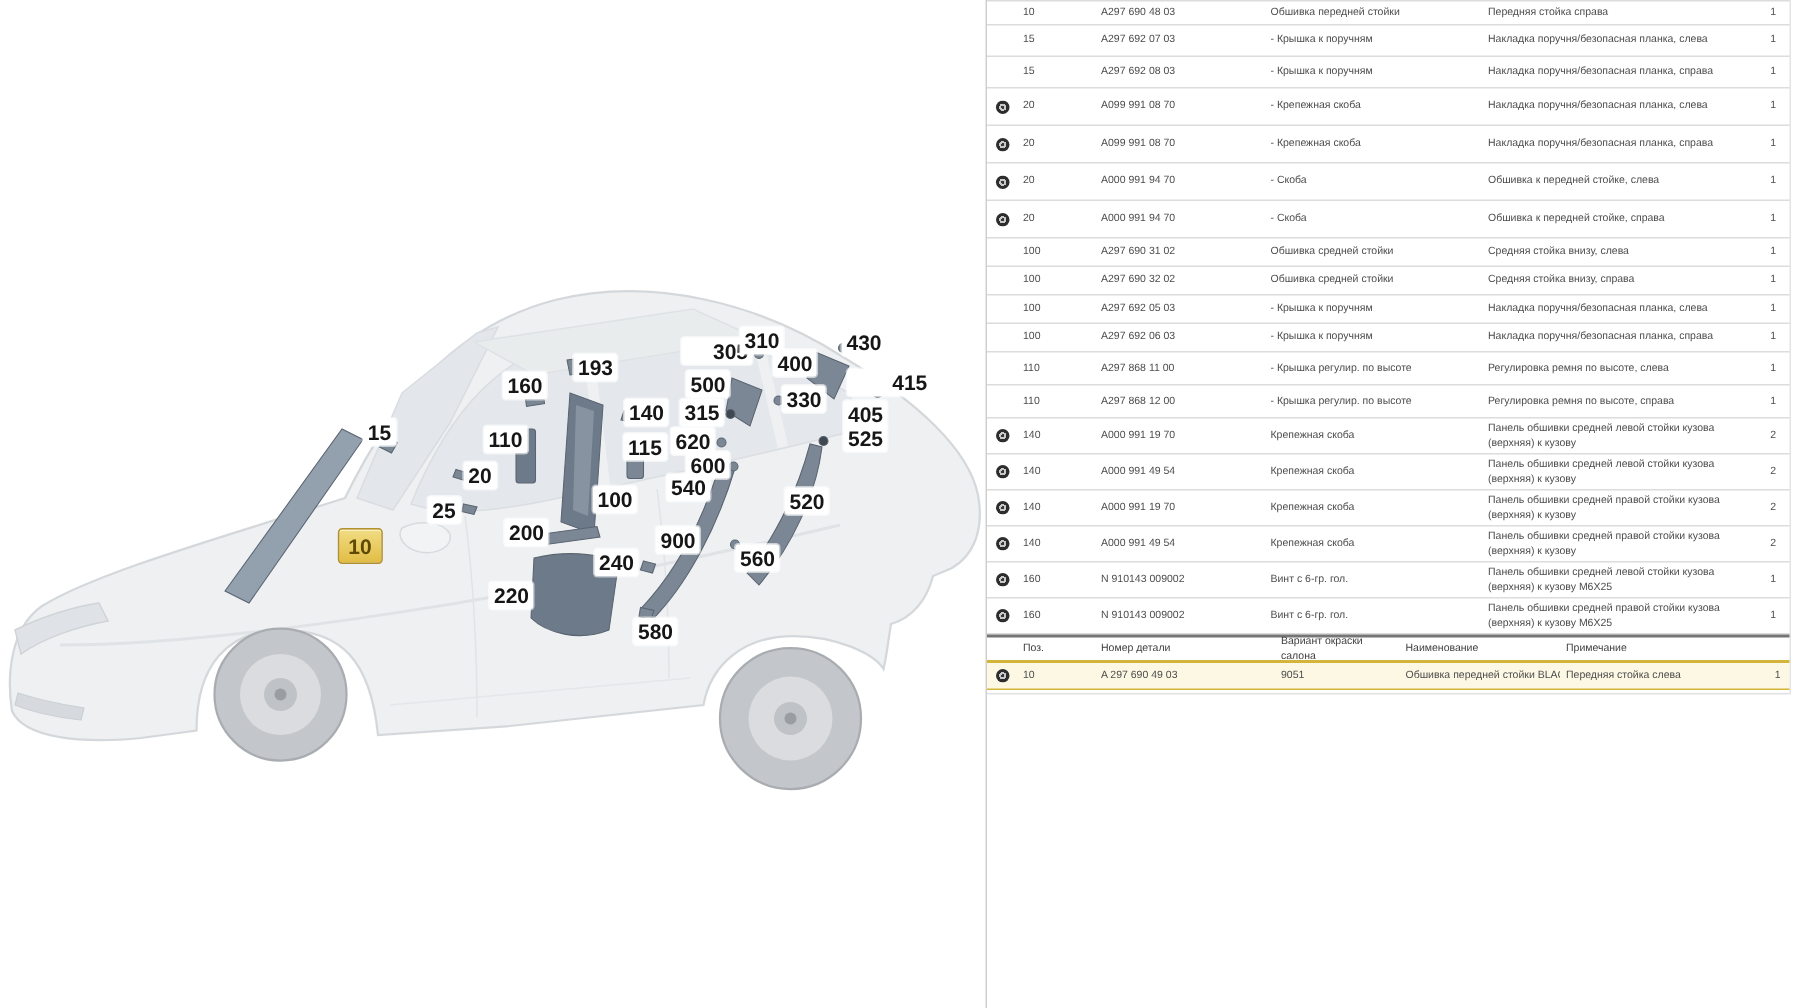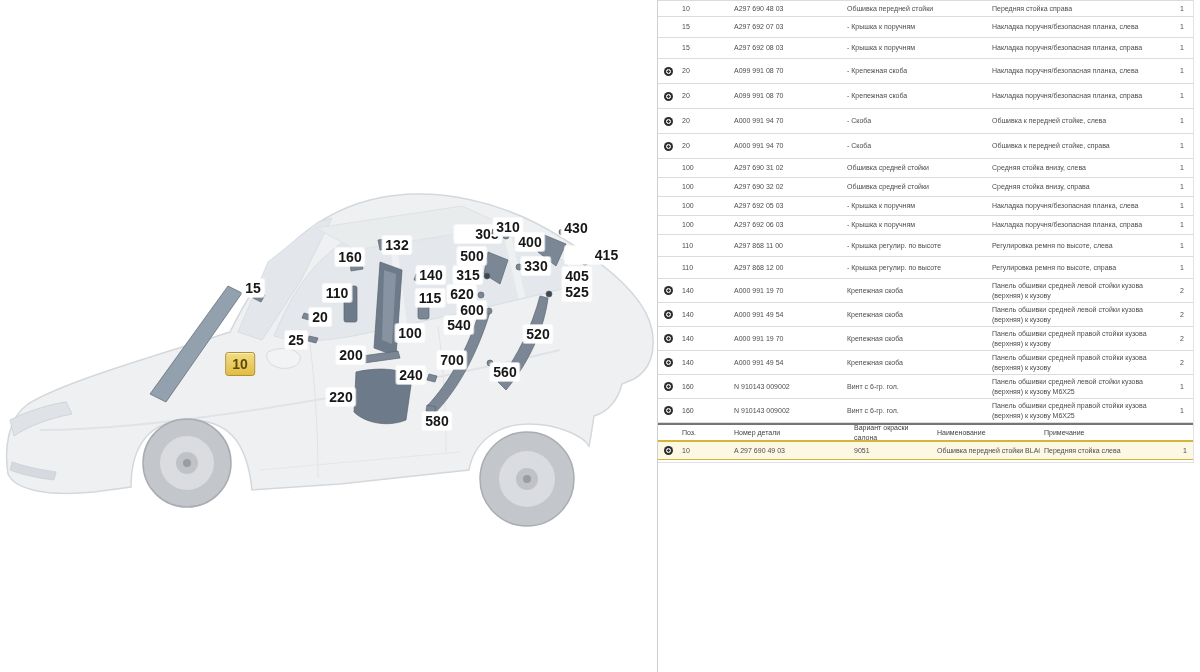--- a/index.html
+++ b/index.html
@@ -132,38 +132,38 @@
         <circle cx="489" cy="311" r="3"></circle>
         <circle cx="481" cy="295" r="3"></circle>
       </g>
     </svg>
     <div id="diagram-labels">
         <div class="part-label selected" style="left: 240px; top: 364px;">10</div>
         <div class="part-label" style="left: 253px; top: 288px;">15</div>
         <div class="part-label" style="left: 320px; top: 317px;">20</div>
         <div class="part-label" style="left: 296px; top: 340px;">25</div>
         <div class="part-label" style="left: 410px; top: 333px;">100</div>
-        <div class="part-label" style="left: 397px; top: 245px;">132</div>
+        <div class="part-label" style="left: 397px; top: 245px;">193</div>
         <div class="part-label" style="left: 337px; top: 293px;">110</div>
         <div class="part-label" style="left: 430px; top: 298px;">115</div>
         <div class="part-label" style="left: 431px; top: 275px;">140</div>
         <div class="part-label" style="left: 350px; top: 257px;">160</div>
         <div class="part-label" style="left: 351px; top: 355px;">200</div>
         <div class="part-label" style="left: 341px; top: 397px; text-align: right;">220</div>
         <div class="part-label" style="left: 411px; top: 375px;">240</div>
         <div class="part-label" style="left: 472px; top: 256px;">500</div>
         <div class="part-label" style="left: 478px; top: 234px; padding-left: 21px;">305</div>
         <div class="part-label" style="left: 508px; top: 227px;">310</div>
         <div class="part-label" style="left: 468px; top: 275px;">315</div>
         <div class="part-label" style="left: 536px; top: 266px;">330</div>
         <div class="part-label" style="left: 530px; top: 242px;">400</div>
         <div class="part-label" style="left: 577px; top: 276px;">405</div>
         <div class="part-label" style="left: 593px; top: 255px; padding-left: 30px;">415</div>
         <div class="part-label" style="left: 576px; top: 228px;">430</div>
-        <div class="part-label" style="left: 452px; top: 360px;">700</div>
+        <div class="part-label" style="left: 452px; top: 360px;">900</div>
         <div class="part-label" style="left: 538px; top: 334px;">520</div>
         <div class="part-label" style="left: 577px; top: 292px;">525</div>
         <div class="part-label" style="left: 459px; top: 325px;">540</div>
         <div class="part-label" style="left: 505px; top: 372px;">560</div>
         <div class="part-label" style="left: 437px; top: 421px;">580</div>
         <div class="part-label" style="left: 472px; top: 310px;">600</div>
         <div class="part-label" style="left: 462px; top: 294px;">620</div>
       </div>
   </div>
 

